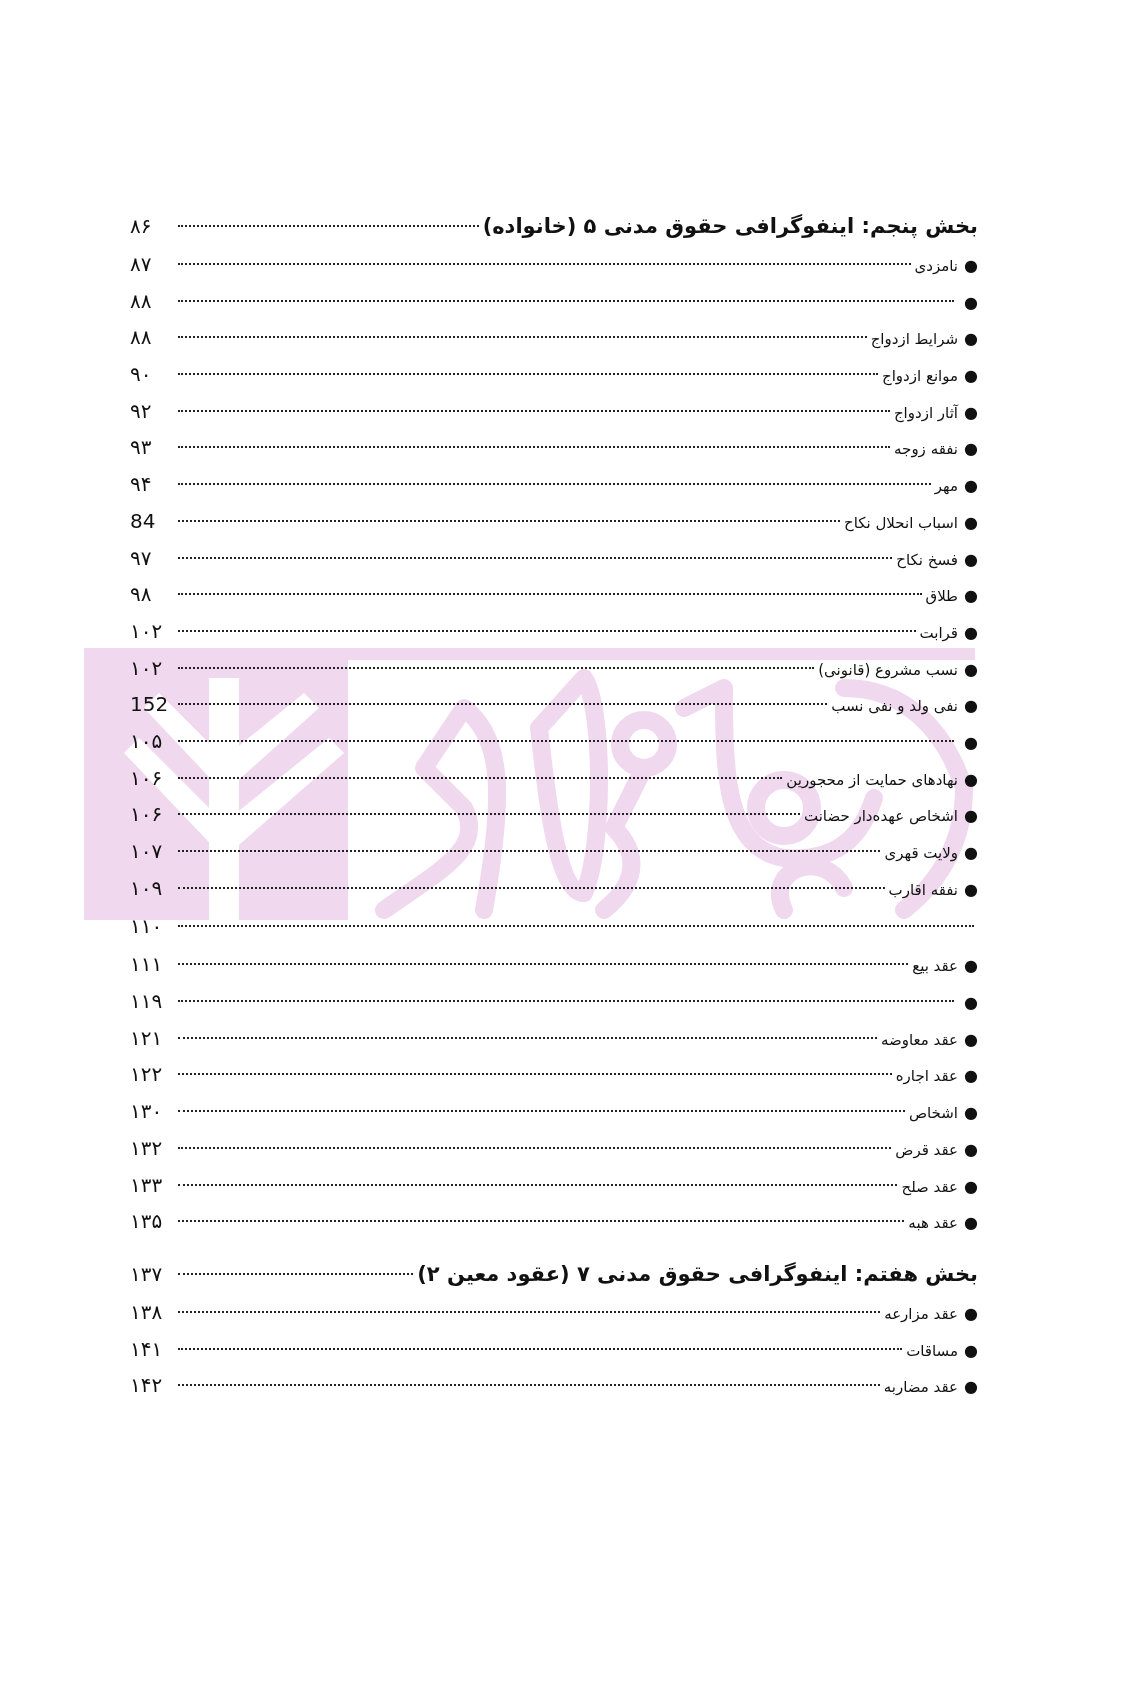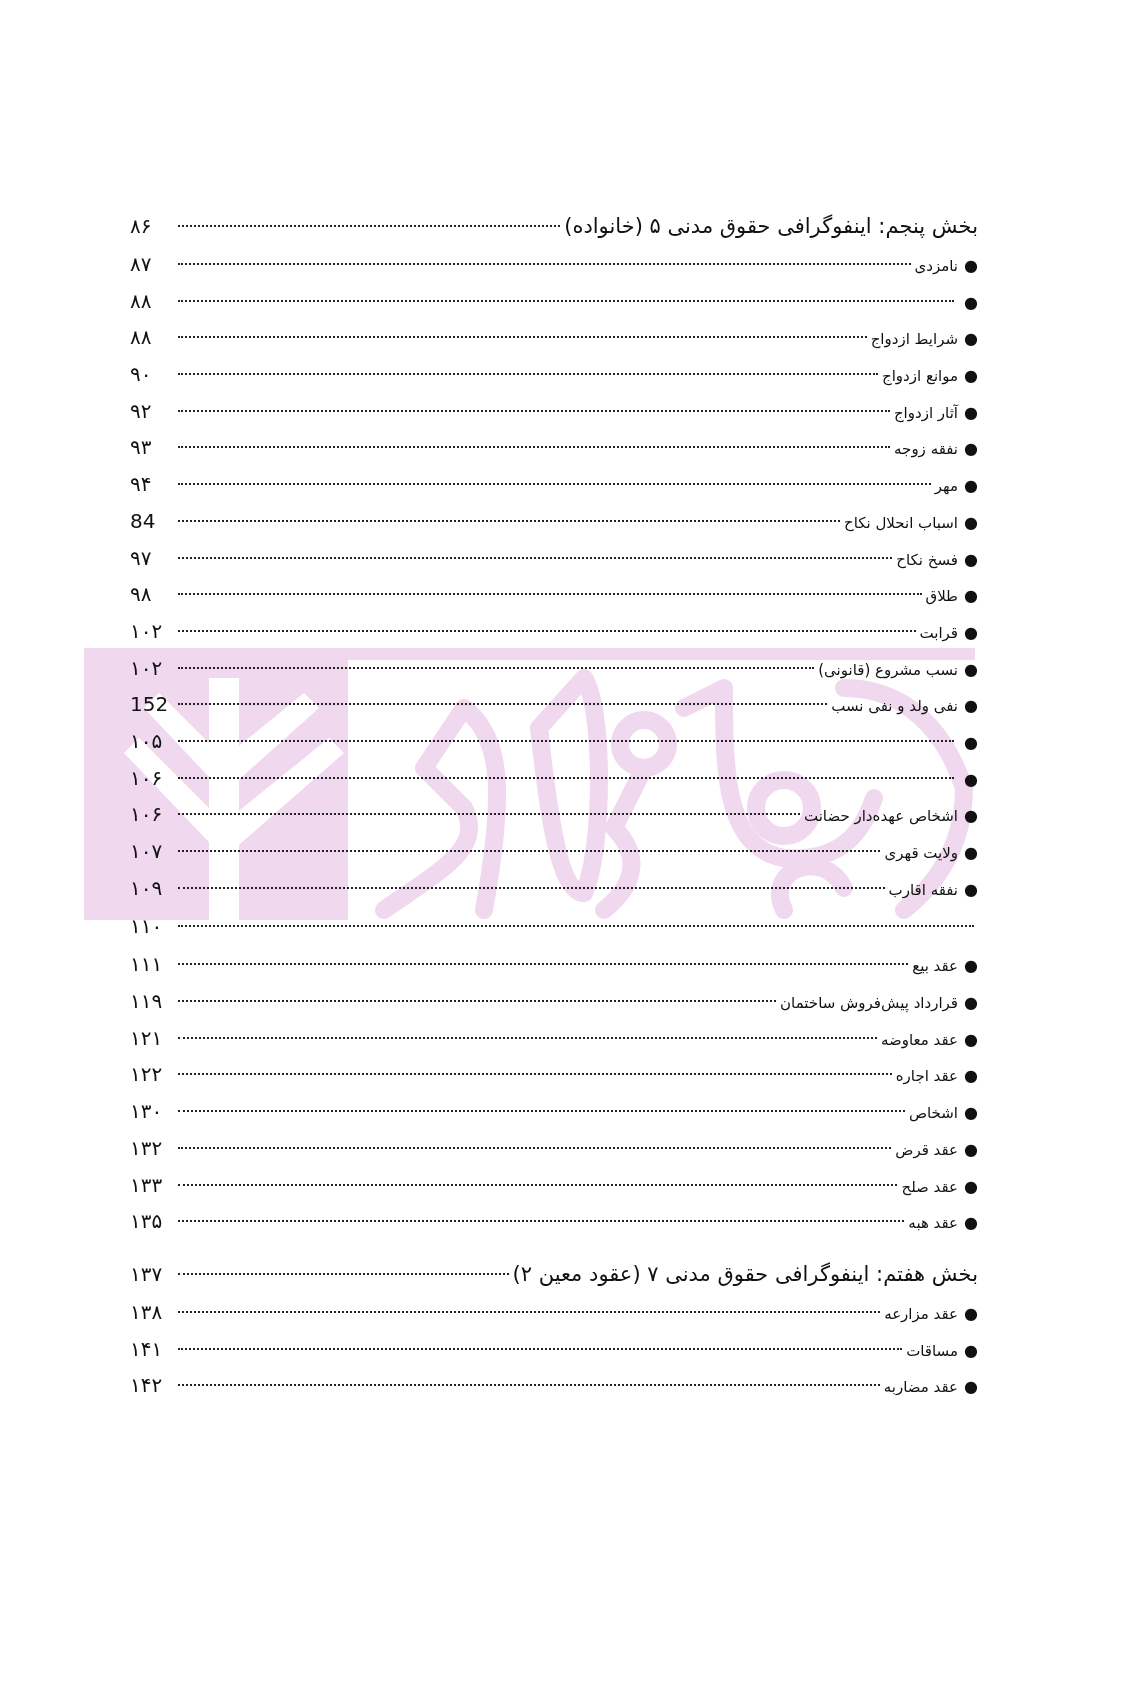--- a/index.html
+++ b/index.html
@@ -18,21 +18,21 @@
   .watermark svg { position: absolute; left: 0; top: 0; }
   .toc {
     position: absolute; left: 130px; top: 206px; width: 848px; z-index: 1;
     direction: rtl;
   }
   .row {
     display: flex; align-items: baseline; height: 36.7px; line-height: 36.7px;
     white-space: nowrap;
   }
   .row .label { flex: 0 0 auto; font-size: 15px; }
-  .row.section .label { font-weight: normal; font-size: 21px; }
+  .row.section .label { font-weight: bold; font-size: 21px; }
   .row .bullet { flex: 0 0 auto; font-size: 16px; margin-left: 6px; }
   .row .dots {
     flex: 1 1 auto; overflow: hidden; margin: 0 4px 0 8px;
     border-bottom: 2px dotted #222; height: 0; position: relative; top: -6px;
   }
   .row .page {
     flex: 0 0 auto; width: 40px; text-align: left; font-size: 20px;
   }
   .row.section { height: 40px; line-height: 40px; }
   .gap { height: 14px; }
@@ -149,20 +149,21 @@
       <span class="dots"></span>
       <span class="page">152</span>
     </div>
   <div class="row">
       <span class="bullet">●</span>
       <span class="dots"></span>
       <span class="page">۱۰۵</span>
     </div>
   <div class="row">
       <span class="bullet">●</span>
+      <span class="label">نهادهای حمایت از محجورین</span>
       <span class="dots"></span>
       <span class="page">۱۰۶</span>
     </div>
   <div class="row">
       <span class="bullet">●</span>
       <span class="label">اشخاص عهده‌دار حضانت</span>
       <span class="dots"></span>
       <span class="page">۱۰۶</span>
     </div>
   <div class="row">
@@ -183,21 +184,20 @@
     <span class="page">۱۱۰</span>
   </div>
   <div class="row">
       <span class="bullet">●</span>
       <span class="label">عقد بیع</span>
       <span class="dots"></span>
       <span class="page">۱۱۱</span>
     </div>
   <div class="row">
       <span class="bullet">●</span>
-      <span class="label">قرارداد پیش‌فروش ساختمان</span>
       <span class="dots"></span>
       <span class="page">۱۱۹</span>
     </div>
   <div class="row">
       <span class="bullet">●</span>
       <span class="label">عقد معاوضه</span>
       <span class="dots"></span>
       <span class="page">۱۲۱</span>
     </div>
   <div class="row">

